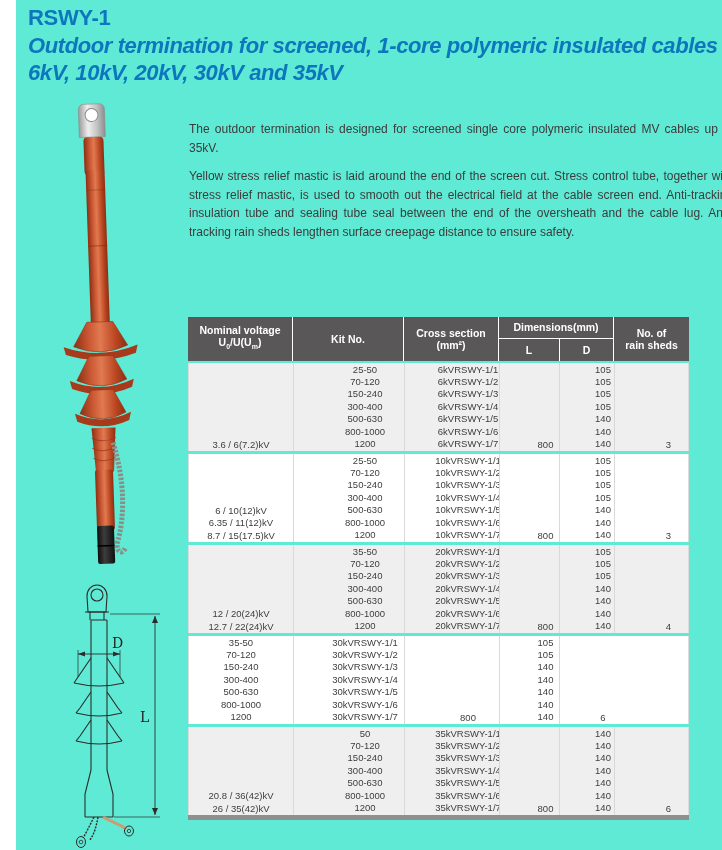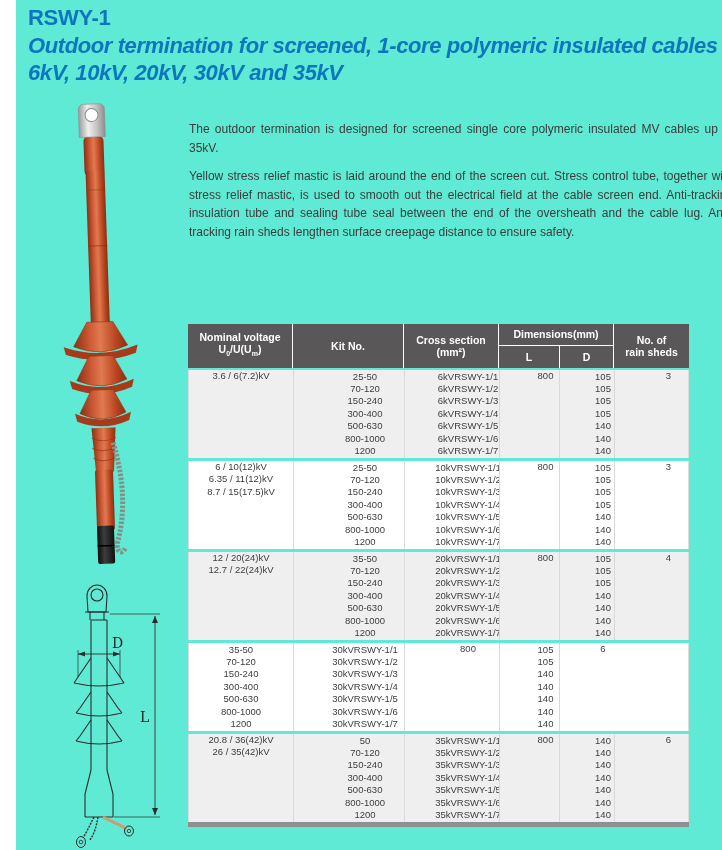--- a/index.html
+++ b/index.html
@@ -10,39 +10,39 @@
   .titleblock{position:absolute;left:12px;top:4px;width:700px;}
   .prodcode{font-size:22px;font-weight:bold;color:#0d76bd;line-height:28px;letter-spacing:-0.3px;}
   .titleline{font-size:22px;font-weight:bold;color:#0d76bd;line-height:27px;letter-spacing:-0.4px;font-style:italic;}
 
   
   .desc{position:absolute;left:173px;top:120px;width:544px;font-size:12px;line-height:18.6px;
         text-align:justify;color:#3c3c3c;}
   .desc p{margin:0 0 10px 0;}
 
   
-  .dtable{position:absolute;left:172px;top:324px;width:501px;}
+  .dtable{position:absolute;left:172px;top:317px;width:501px;}
   .thead{display:grid;grid-template-columns:104px 111px 95px 115px 76px;background:#fff;}
   .th{background:#595757;color:#fff;font-weight:bold;font-size:10.5px;line-height:12.5px;
       display:flex;flex-direction:column;align-items:center;justify-content:center;
       text-align:center;height:44px;}
   .th + .th{border-left:1px solid #fff;}
   .th sub{font-size:7px;}
   .dimcell{padding:0;display:block;height:44px;}
   .dimtop{height:21px;border-bottom:1px solid #fff;display:flex;align-items:center;justify-content:center;}
   .dimbottom{height:22px;display:grid;grid-template-columns:60px 54px;}
   .dimbottom .sub{display:flex;align-items:center;justify-content:center;}
   .dimbottom .sub + .sub{border-left:1px solid #fff;}
 
   .tgroups{margin-top:2px;}
   .tgroup{display:grid;grid-template-columns:104px 111px 95px 60px 55px 76px;
           height:88px;background:#fff;border-left:1px solid #dcdcdc;border-right:1px solid #dcdcdc;}
   .tgroup.alt{background:#efefef;}
   .tgroup + .tgroup{margin-top:3px;}
-  .cell{font-size:9.5px;color:#3d3d3d;display:flex;flex-direction:column;justify-content:flex-start;
+  .cell{font-size:9.5px;color:#3d3d3d;display:flex;flex-direction:column;justify-content:flex-end;
         align-items:center;text-align:center;overflow:hidden;}
   .cell + .cell{border-left:1px solid #d9d9d9;padding-left:32px;}
   .stack{justify-content:center;}
   .rline,.vline{line-height:12.35px;white-space:nowrap;}
   .center span{line-height:12px;}
   .botbar{height:5px;background:#8f8f8f;margin-top:0;}
 
   
   .photo{position:absolute;left:22px;top:98px;width:118px;height:468px;}
   .drawing{position:absolute;left:8px;top:580px;width:160px;height:268px;}

